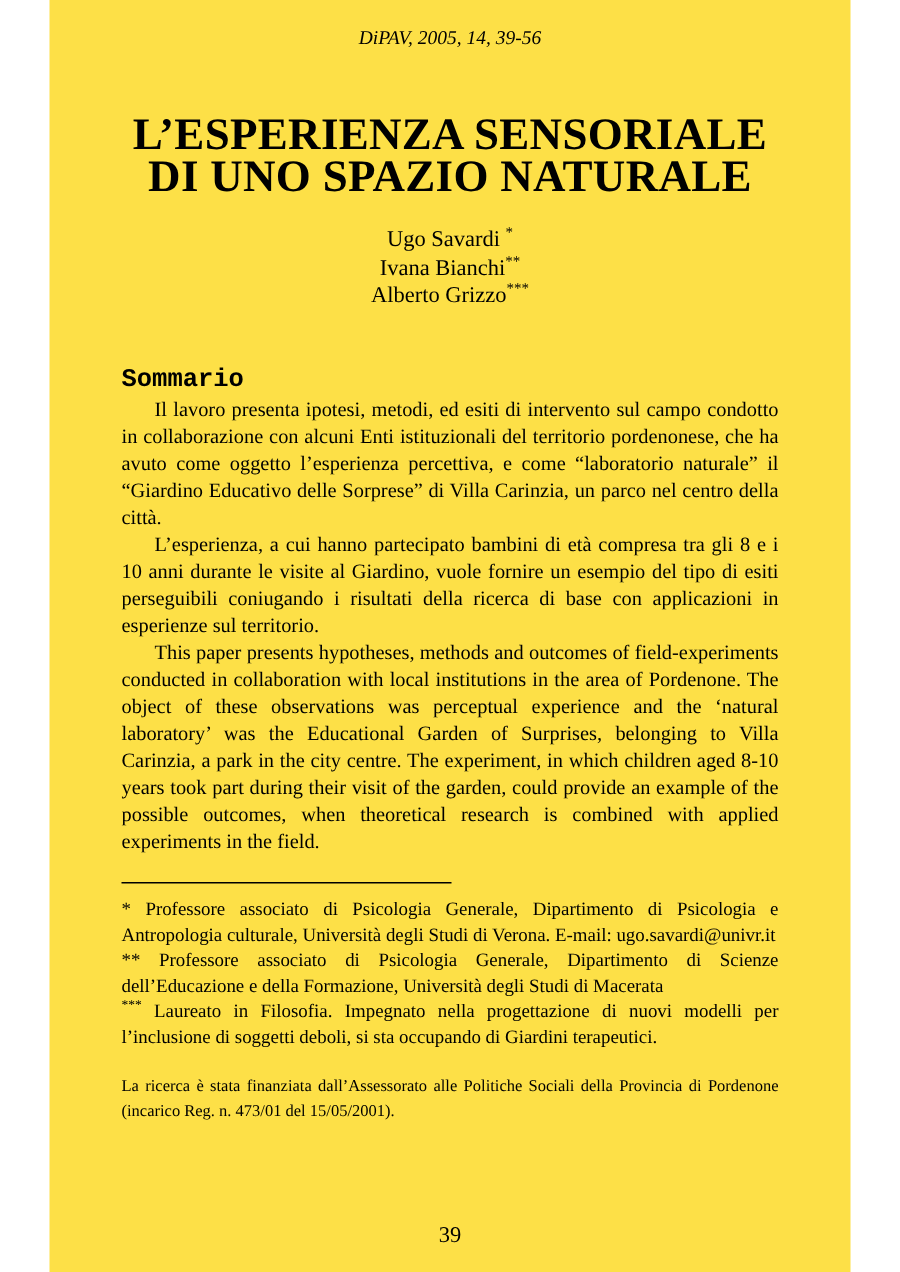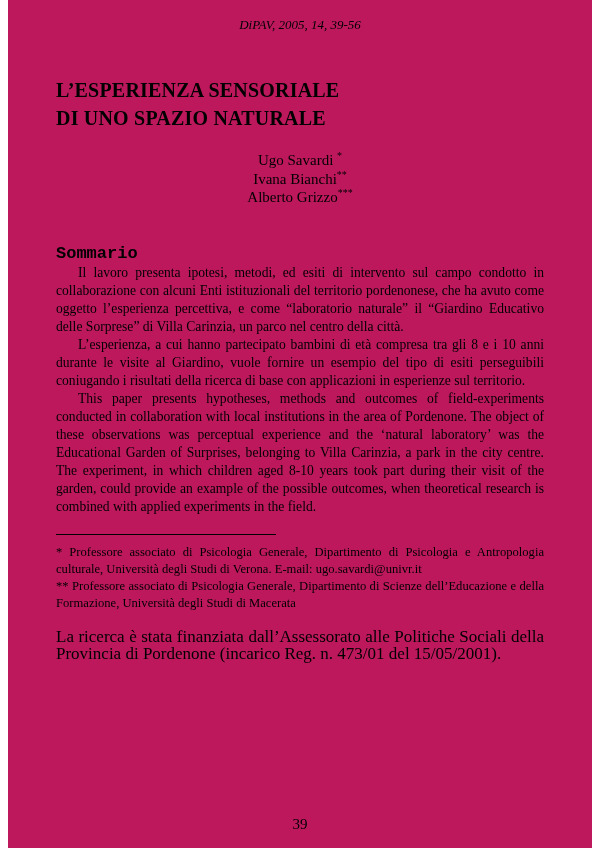--- a/index.html
+++ b/index.html
@@ -3,42 +3,43 @@
 <meta charset="utf-8">
 <title>DiPAV 2005 — L'esperienza sensoriale di uno spazio naturale</title>
 <style>
   html, body {
     margin: 0;
     padding: 0;
     background: #ffffff;
   }
   .page {
     position: relative;
-    width: 584px;
+    width: 534px;
     height: 848px;
     margin: 0 auto;
-    background: #be185d;
+    background: #fde047;
     color: #000000;
     font-family: "Liberation Serif", "DejaVu Serif", serif;
     box-sizing: border-box;
     padding: 0 48px;
     overflow: hidden;
   }
   .journal-ref {
     padding-top: 17px;
     text-align: center;
     font-style: italic;
     font-size: 13px;
     line-height: 15px;
   }
   .title {
     margin: 44px 0 0 0;
-    font-size: 20px;
+    font-size: 30px;
     line-height: 28px;
     font-weight: bold;
+    text-align: center;
     letter-spacing: 0.2px;
   }
   .authors {
     margin-top: 19px;
     text-align: center;
     font-size: 15px;
     line-height: 18.5px;
   }
   .author sup {
     font-size: 10px;
@@ -78,21 +79,21 @@
   .footnote {
     margin: 0;
     text-align: justify;
   }
   .footnote .fn-sup {
     font-size: 9px;
     line-height: 0;
   }
   .funding {
     margin: 16px 0 12px 0;
-    font-size: 17px;
+    font-size: 11px;
     line-height: 17px;
     text-align: justify;
   }
   .page-number {
     position: absolute;
     bottom: 15px;
     left: 0;
     right: 0;
     text-align: center;
     font-size: 15px;
@@ -136,19 +137,23 @@
 
   <div class="footnotes">
     <p class="footnote">
       <span>*</span>
       <span>Professore associato di Psicologia Generale, Dipartimento di Psicologia e Antropologia culturale, Università degli Studi di Verona. E-mail: ugo.savardi@univr.it</span>
     </p>
     <p class="footnote">
       <span>**</span>
       <span>Professore associato di Psicologia Generale, Dipartimento di Scienze dell’Educazione e della Formazione, Università degli Studi di Macerata</span>
     </p>
+    <p class="footnote">
+      <sup class="fn-sup">***</sup>
+      <span>Laureato in Filosofia. Impegnato nella progettazione di nuovi modelli per l’inclusione di soggetti deboli, si sta occupando di Giardini terapeutici.</span>
+    </p>
   </div>
 
   <p class="funding">La ricerca è stata finanziata dall’Assessorato alle Politiche Sociali della Provincia di Pordenone (incarico Reg. n. 473/01 del 15/05/2001).</p>
 
   <div class="page-number">39</div>
 
 </div>
 
 </body></html>

